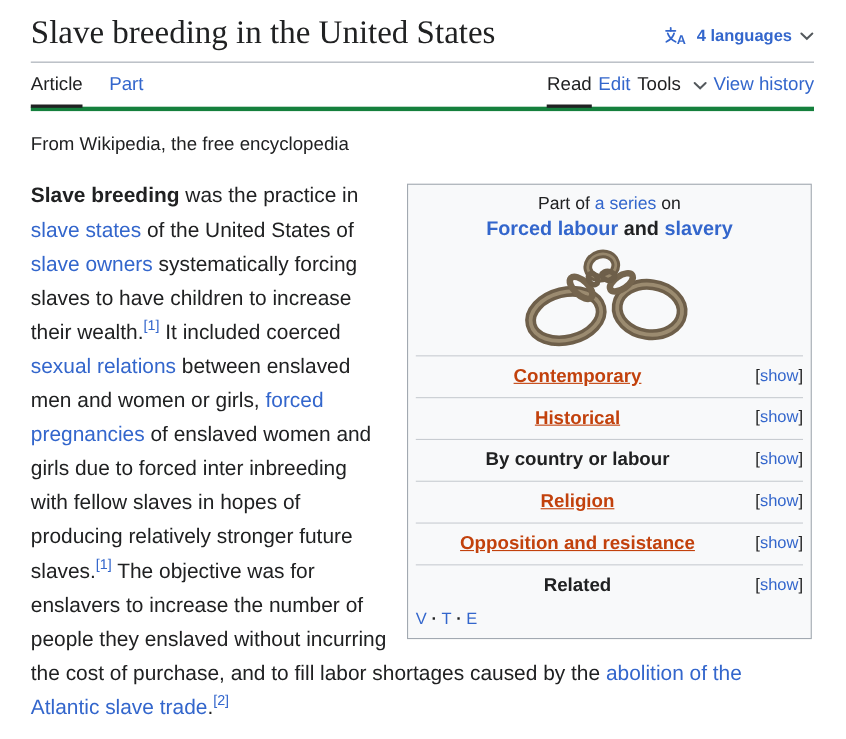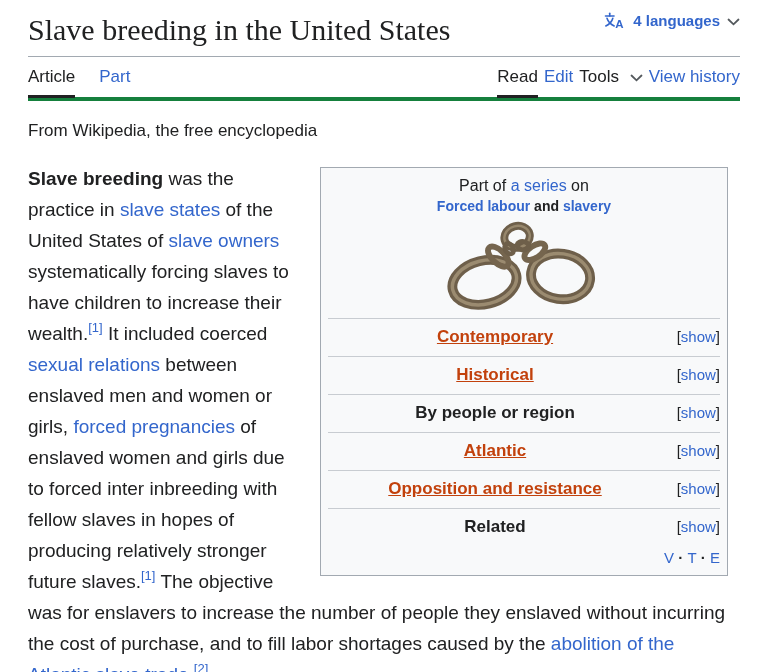--- a/index.html
+++ b/index.html
@@ -6,21 +6,21 @@
   html,body { margin:0; padding:0; }
   body {
     width:769px; height:672px; overflow:hidden; background:#ffffff;
     font-family:"Liberation Sans", sans-serif; color:#202122;
     -webkit-font-smoothing:antialiased;
   }
   .page { padding:12px 29px 0 28px; }
 
   
   .title-row {
-    display:flex; justify-content:space-between; align-items:flex-start;
+    display:flex; justify-content:space-between; align-items:flex-end;
     border-bottom:1px solid #a2a9b1; padding-bottom:8px;
   }
   h1.title {
     font-family:"Liberation Serif", "DejaVu Serif", serif;
     font-size:30px; font-weight:400; margin:0; line-height:36px; color:#202122;
   }
   .lang-btn {
     display:flex; align-items:center; gap:7px; margin-bottom:7px;
     color:#3366cc; font-size:15px; font-weight:bold; cursor:pointer; white-space:nowrap;
   }
@@ -45,36 +45,36 @@
 
   
   .content { margin-top:22px; }
   p.body-text { margin:0; font-size:19px; line-height:31px; color:#202122; }
   a.wlink { color:#3366cc; text-decoration:none; cursor:pointer; }
   sup.ref { font-size:13px; line-height:0; position:relative; top:-1px; vertical-align:super; }
   b.bold-lead { font-weight:bold; }
 
   
   .infobox {
-    float:right; width:408px; margin:4px 12px 14px 16px;
+    float:right; width:368px; margin:4px 2px 14px 16px;
     border:1px solid #a2a9b1; background:#f8f9fa;
   }
   .ib-top { padding:9px 8px 0; text-align:center; }
   .ib-pretitle { font-size:16px; color:#202122; }
-  .ib-title { font-size:14px; font-weight:bold; margin-top:3px; color:#202122; }
+  .ib-title { font-size:18px; font-weight:bold; margin-top:3px; color:#202122; }
   .ib-image { display:block; margin:5px auto 4px; }
   .ib-rows { padding:0 7px; }
   .ib-row { position:relative; border-top:1px solid #c8ccd1; padding:8px 0 9px; }
   .ib-label {
     display:block; text-align:center; margin-right:58px;
     font-size:17px; font-weight:bold; color:#202122; cursor:default;
   }
   .ib-label.is-link { color:#c2410c; cursor:pointer; }
   .ib-show { position:absolute; right:0; top:9px; font-size:15px; font-weight:normal; color:#202122; }
-  .ib-vte { text-align:right; padding:3px 7px 9px; font-size:15px; }
+  .ib-vte { text-align:left; padding:3px 7px 9px; font-size:15px; }
   .vte-dot { color:#202122; font-weight:bold; }
 </style>
 </head>
 <body>
 
 <div class="page">
 
   <div class="title-row">
     <h1 class="title">Slave breeding in the United States</h1>
     <div class="lang-btn">
@@ -149,26 +149,26 @@
           <a class="ib-label is-link" href="#">Contemporary</a>
           <span class="ib-show"><span class="br-open">[</span><a class="wlink show-word" href="#">show</a><span class="br-close">]</span></span>
         </div>
 
         <div class="ib-row">
           <a class="ib-label is-link" href="#">Historical</a>
           <span class="ib-show"><span class="br-open">[</span><a class="wlink show-word" href="#">show</a><span class="br-close">]</span></span>
         </div>
 
         <div class="ib-row">
-          <a class="ib-label is-plain">By people or region</a>
+          <a class="ib-label is-plain">By country or labour</a>
           <span class="ib-show"><span class="br-open">[</span><a class="wlink show-word" href="#">show</a><span class="br-close">]</span></span>
         </div>
 
         <div class="ib-row">
-          <a class="ib-label is-link" href="#">Atlantic</a>
+          <a class="ib-label is-link" href="#">Religion</a>
           <span class="ib-show"><span class="br-open">[</span><a class="wlink show-word" href="#">show</a><span class="br-close">]</span></span>
         </div>
 
         <div class="ib-row">
           <a class="ib-label is-link" href="#">Opposition and resistance</a>
           <span class="ib-show"><span class="br-open">[</span><a class="wlink show-word" href="#">show</a><span class="br-close">]</span></span>
         </div>
 
         <div class="ib-row">
           <a class="ib-label is-plain">Related</a>

